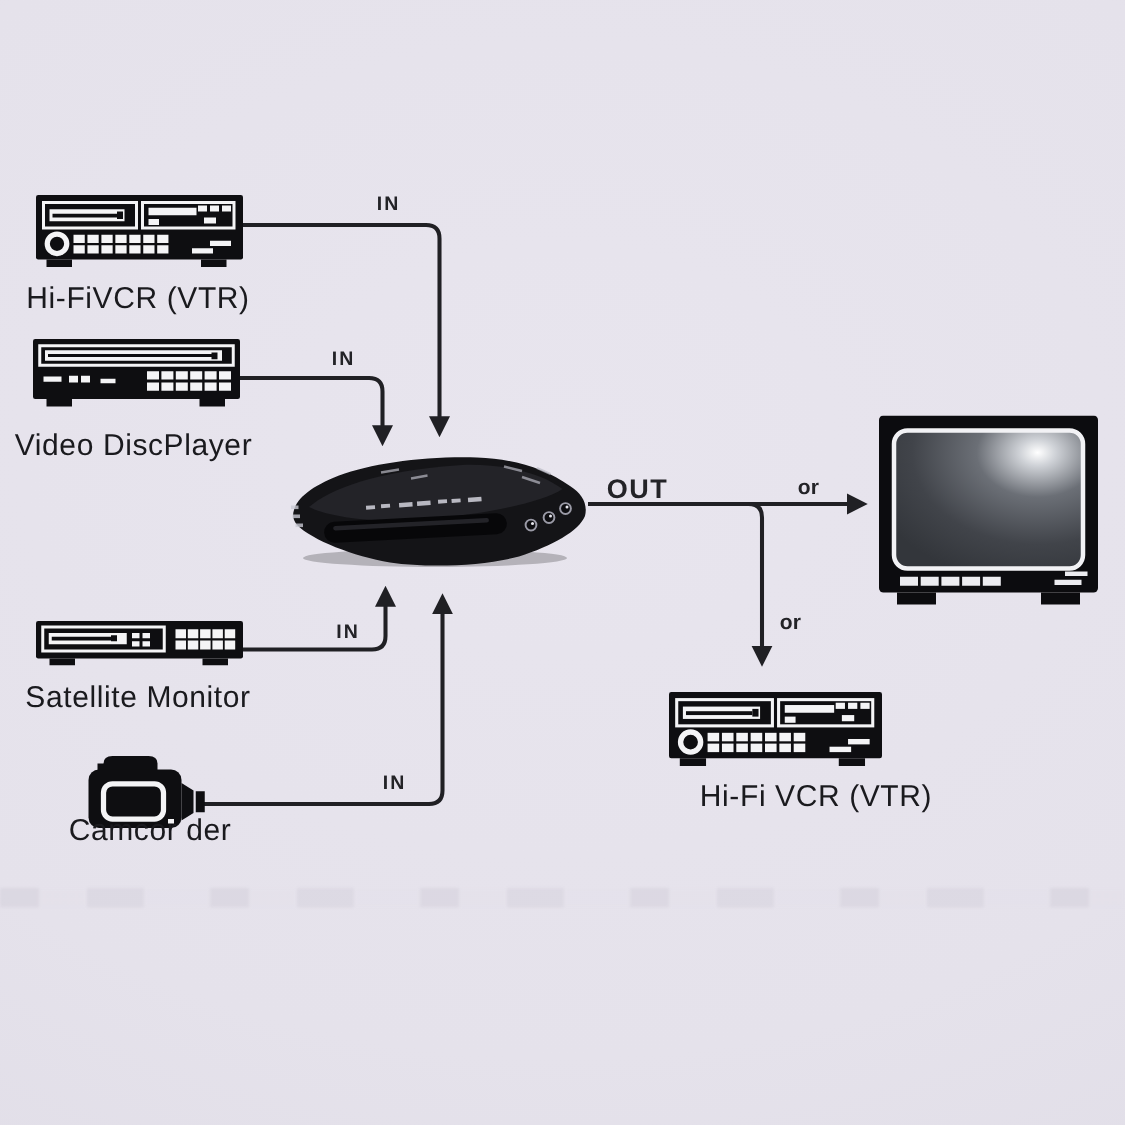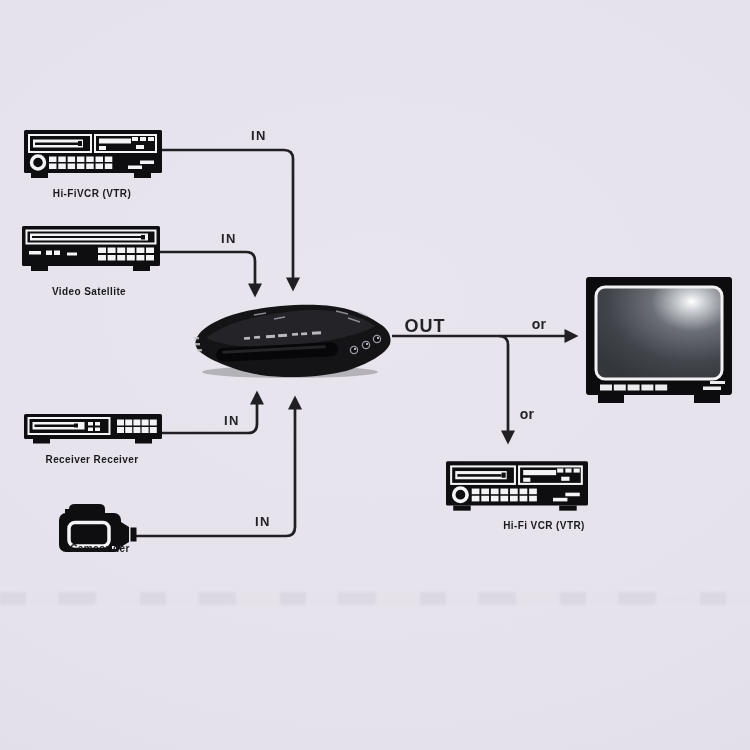--- a/index.html
+++ b/index.html
@@ -5,21 +5,21 @@
   html,body{margin:0;padding:0;background:#e6e3ec;}
   .canvas{
     position:relative;width:750px;height:750px;overflow:hidden;
     background:radial-gradient(120% 90% at 50% 40%, #e8e5ee 0%, #e5e2eb 60%, #dfdce6 100%);
     font-family:"Liberation Sans","DejaVu Sans",sans-serif;
   }
   .abs{position:absolute;}
   .wires{position:absolute;left:0;top:0;width:750px;height:750px;}
   .dev-label{
     position:absolute;transform:translateX(-50%);white-space:nowrap;
-    font-size:10px;font-weight:700;color:#1a1a1e;letter-spacing:.4px;
+    font-size:20px;font-weight:400;color:#1a1a1e;letter-spacing:.4px;
   }
   .wire-label{
     position:absolute;transform:translateX(-50%);white-space:nowrap;
     font-size:13px;font-weight:700;color:#232327;letter-spacing:1.4px;text-align:center;
   }
   .wire-label.big{font-size:18px;letter-spacing:1px;}
   .wire-label.or{letter-spacing:.2px;font-size:14px;}
   .photo-edge{
     position:absolute;left:0;top:592px;width:750px;height:13px;opacity:.55;filter:blur(1.2px);
     background:repeating-linear-gradient(90deg,
@@ -113,21 +113,21 @@
       <rect x="76" y="29" width="8" height="5.5"></rect>
         <rect x="85.6" y="29" width="8" height="5.5"></rect>
       <rect x="95.2" y="29" width="8" height="5.5"></rect>
         <rect x="104.8" y="29" width="8" height="5.5"></rect>
       <rect x="114.4" y="29" width="8" height="5.5"></rect>
         <rect x="124" y="29" width="8" height="5.5"></rect>
     </g>
     <rect x="9" y="40" width="17" height="5" fill="#0e0e11"></rect>
     <rect x="111" y="40" width="17" height="5" fill="#0e0e11"></rect>
   </svg>
-  <div class="dev-label" style="left:89px;top:286px">Video Satellite</div>
+  <div class="dev-label" style="left:89px;top:286px">Video DiscPlayer</div>
 
   <svg class="abs" style="left:24px;top:414px" width="138" height="31" viewBox="0 0 138 31" xmlns="http://www.w3.org/2000/svg">
     <rect x="0" y="0" width="138" height="25" rx="1.5" fill="#0e0e11"></rect>
     <rect x="4.5" y="4" width="81" height="16" fill="none" stroke="#f4f4f6" stroke-width="2"></rect>
     <rect x="8.5" y="8" width="52" height="7.5" fill="#f4f4f6"></rect>
     <rect x="10.5" y="10.5" width="43" height="2.5" fill="#0e0e11"></rect>
     <rect x="50" y="9.5" width="4" height="4" fill="#0e0e11"></rect>
     <g fill="#f4f4f6">
       <rect x="64" y="8" width="5" height="3.5"></rect>
         <rect x="71" y="8" width="5" height="3.5"></rect>
@@ -140,21 +140,21 @@
       <rect x="125.8" y="5.5" width="7" height="6"></rect>
       <rect x="93" y="13" width="7" height="6"></rect>
         <rect x="101.2" y="13" width="7" height="6"></rect>
       <rect x="109.4" y="13" width="7" height="6"></rect>
         <rect x="117.6" y="13" width="7" height="6"></rect>
       <rect x="125.8" y="13" width="7" height="6"></rect>
     </g>
     <rect x="9" y="25" width="17" height="4.5" fill="#0e0e11"></rect>
     <rect x="111" y="25" width="17" height="4.5" fill="#0e0e11"></rect>
   </svg>
-  <div class="dev-label" style="left:92px;top:454px">Receiver Receiver</div>
+  <div class="dev-label" style="left:92px;top:454px">Satellite Monitor</div>
 
   <svg class="abs" style="left:53px;top:501px" width="84" height="56" viewBox="0 0 84 56" xmlns="http://www.w3.org/2000/svg">
     <rect x="12" y="8" width="10" height="6" fill="#0e0e11"></rect>
     <path d="M 16 14 L 16 8 Q 16 3 22 3 L 46 3 Q 52 3 52 8 L 52 14 Z" fill="#0e0e11"></path>
     <rect x="6" y="12" width="62" height="39" rx="7" fill="#0e0e11"></rect>
     <rect x="16" y="21.5" width="40" height="23.5" rx="6" fill="none" stroke="#f4f4f6" stroke-width="3.5"></rect>
     <polygon points="68,21 76,26 76,41 68,46" fill="#0e0e11"></polygon>
     <rect x="77.5" y="26.5" width="6" height="14" fill="#0e0e11"></rect>
     <rect x="59" y="45" width="4" height="3" fill="#f4f4f6"></rect>
   </svg>

